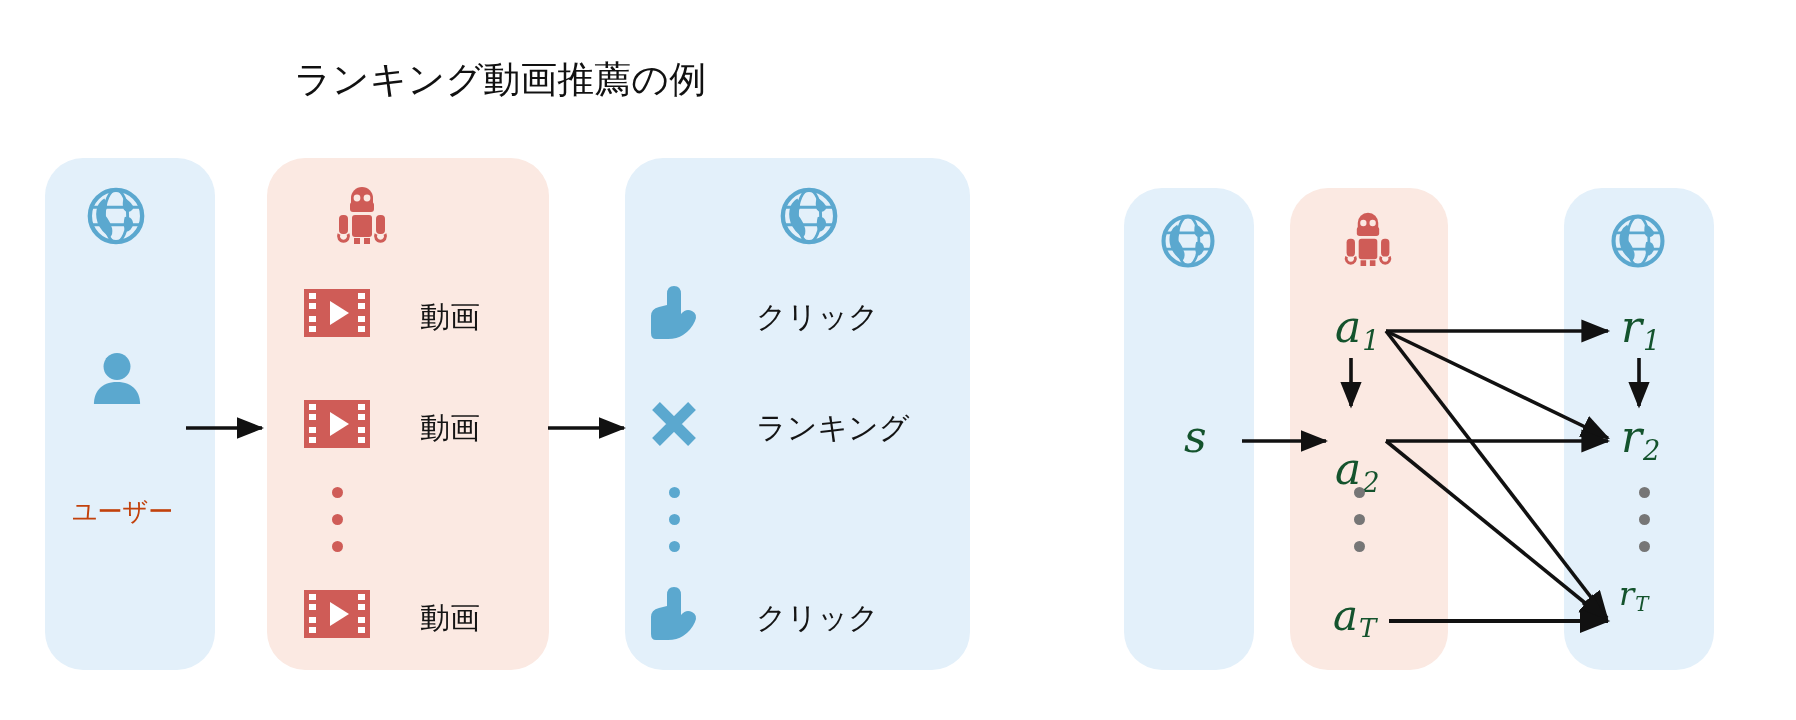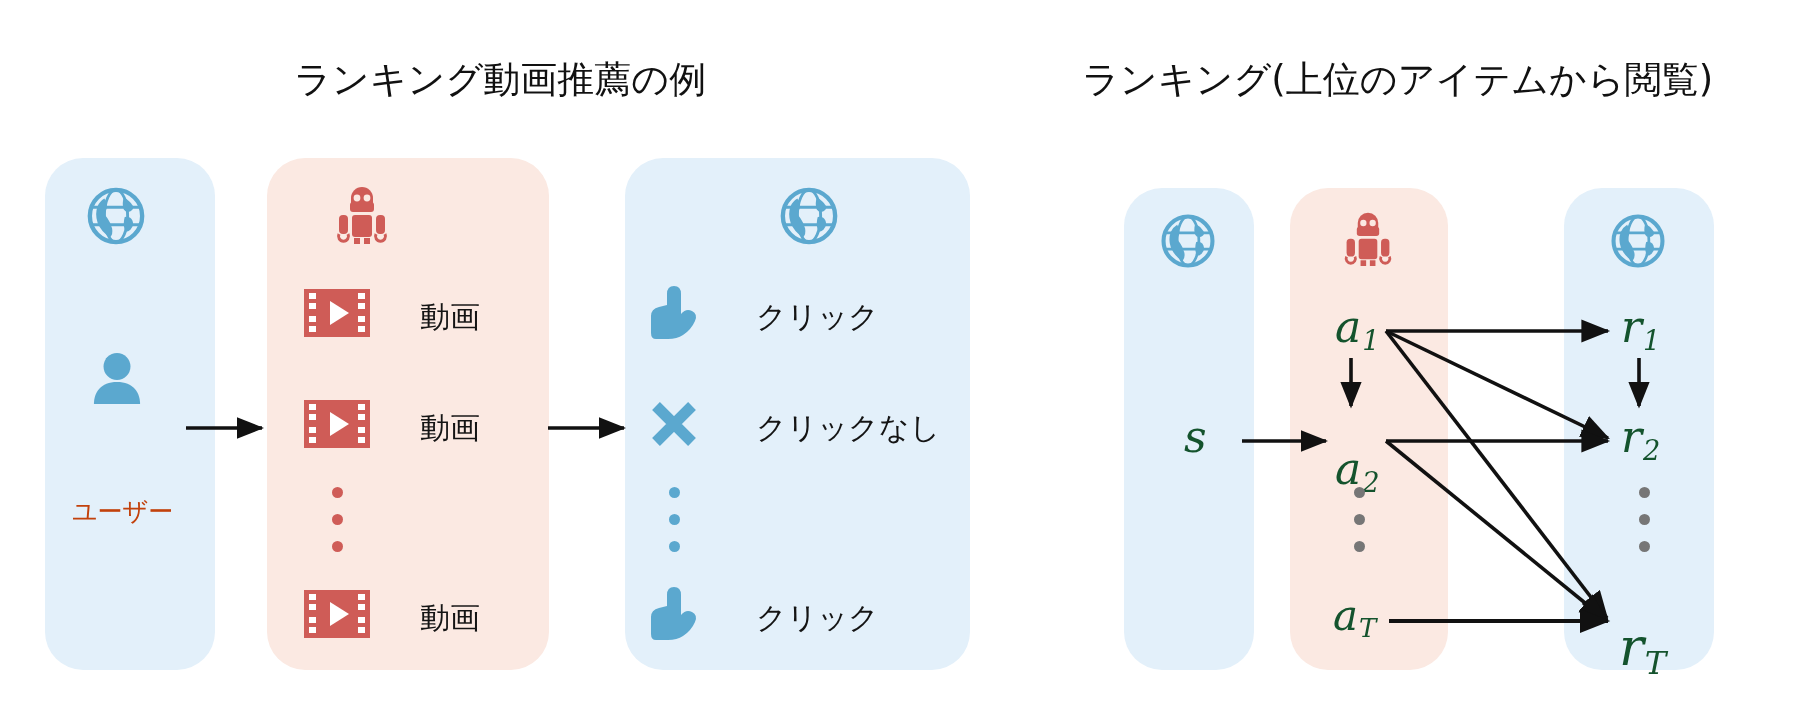--- a/index.html
+++ b/index.html
@@ -100,21 +100,20 @@
     width: 1796px; height: 720px;
     pointer-events: none;
   }
 </style>
 </head>
 <body>
 
 <div class="stage">
 
   <div class="title" id="title-left">ランキング動画推薦の例</div>
-  <div class="title" id="title-right">ランキング(上位のアイテムから閲覧)</div>
 
   <div class="panel blue" id="panel-user"></div>
 
   <span class="abs" style="left:85px; top:185px;">
     <svg width="62" height="62" viewBox="0 0 64 64">
       <circle cx="32" cy="32" r="27" fill="none" stroke="#5ba8cf" stroke-width="4.5"></circle>
       <ellipse cx="32" cy="32" rx="12" ry="27" fill="none" stroke="#5ba8cf" stroke-width="3"></ellipse>
       <path d="M7 23 H57 M7 41 H57" stroke="#5ba8cf" stroke-width="3" fill="none"></path>
       <path d="M20 14 q4 6 2 11 q-3 5 1 9 q3 4 5 11 q1 6 -2 9 q-9 -5 -13 -15 q-3 -9 0 -17 q2 -5 7 -8z" fill="#5ba8cf"></path>
       <path d="M40 13 q6 3 9 8 q2 4 -2 6 q-5 2 -7 -2 q-2 -5 0 -12z" fill="#5ba8cf"></path>
@@ -228,21 +227,21 @@
       <path d="M24 2 q7 0 7 8 v20 q5 -6 11 -3 q6 3 3 10 q-4 9 -12 14 q-6 4 -15 4 H6 q-5 0 -5 -6 V32 q0 -7 8 -9 l8 -2 V10 q0 -8 7 -8z" fill="#5ba8cf"></path>
     </svg>
   </span>
   <div class="row-label" style="left:756px; top:297px;">クリック</div>
 
   <span class="abs" style="left:648px; top:398px;">
     <svg width="52" height="52" viewBox="0 0 52 52">
       <path d="M8 8 L44 44 M44 8 L8 44" stroke="#5ba8cf" stroke-width="11" stroke-linecap="butt"></path>
     </svg>
   </span>
-  <div class="row-label" style="left:756px; top:408px;">クリックなし</div>
+  <div class="row-label" style="left:756px; top:408px;">ランキング</div>
 
   <div class="vdots blue" style="left:669px; top:487px;">
     <i></i>
       <i></i>
       <i></i>
   </div>
 
   <span class="abs" style="left:650px; top:585px;">
     <svg width="50" height="58" viewBox="0 0 50 58">
       <path d="M24 2 q7 0 7 8 v20 q5 -6 11 -3 q6 3 3 10 q-4 9 -12 14 q-6 4 -15 4 H6 q-5 0 -5 -6 V32 q0 -7 8 -9 l8 -2 V10 q0 -8 7 -8z" fill="#5ba8cf"></path>
@@ -315,21 +314,21 @@
     <span>r</span><span class="sub">1</span>
   </div>
   <div class="math" style="left:1621px; top:415px; font-size:44px;">
     <span>r</span><span class="sub">2</span>
   </div>
   <div class="vdots gray" style="left:1639px; top:487px;">
     <i></i>
       <i></i>
       <i></i>
   </div>
-  <div class="math" style="left:1619px; top:621px; font-size:52px;">
+  <div class="math" style="left:1619px; top:578px; font-size:32px;">
     <span>r</span><span class="sub">T</span>
   </div>
 
   <svg class="overlay" viewBox="0 0 1796 720">
     <defs>
       <marker id="ah" markerWidth="9" markerHeight="9" refX="7.4" refY="3.2" orient="auto" markerUnits="strokeWidth">
         <path d="M0,0 L8,3.2 L0,6.4 z" fill="#111111"></path>
       </marker>
       <marker id="ahs" markerWidth="8" markerHeight="8" refX="6.8" refY="3" orient="auto" markerUnits="strokeWidth">
         <path d="M0,0 L7.5,3 L0,6 z" fill="#111111"></path>

